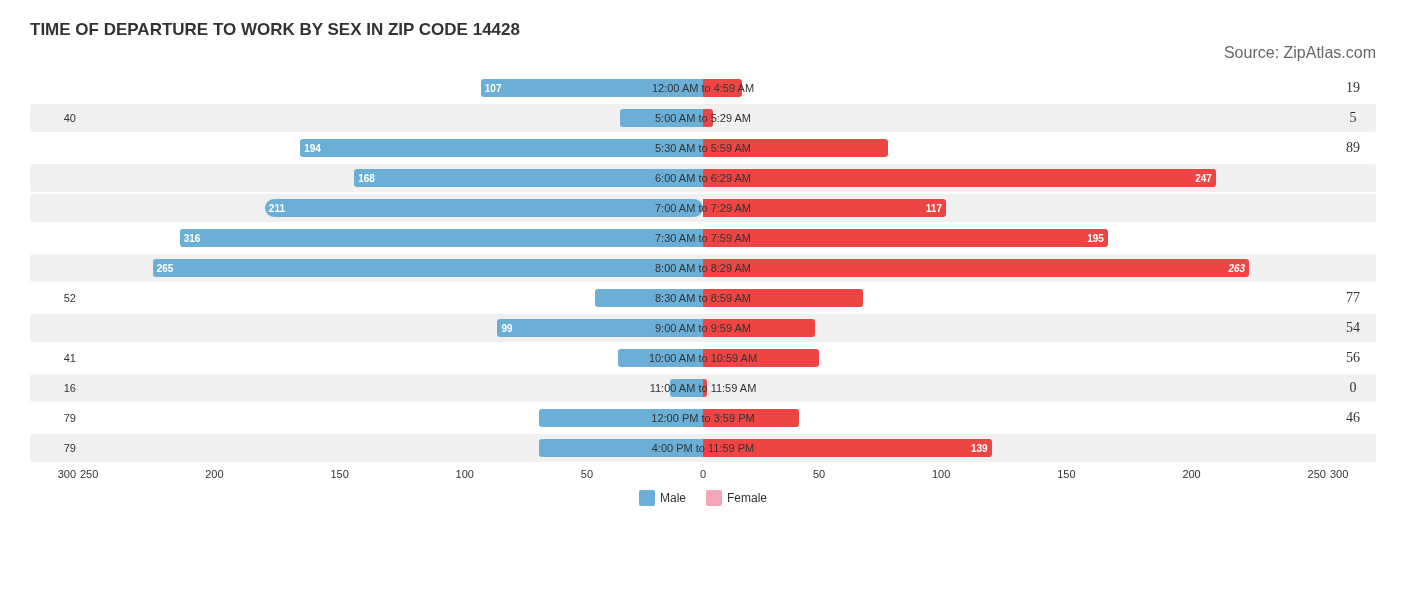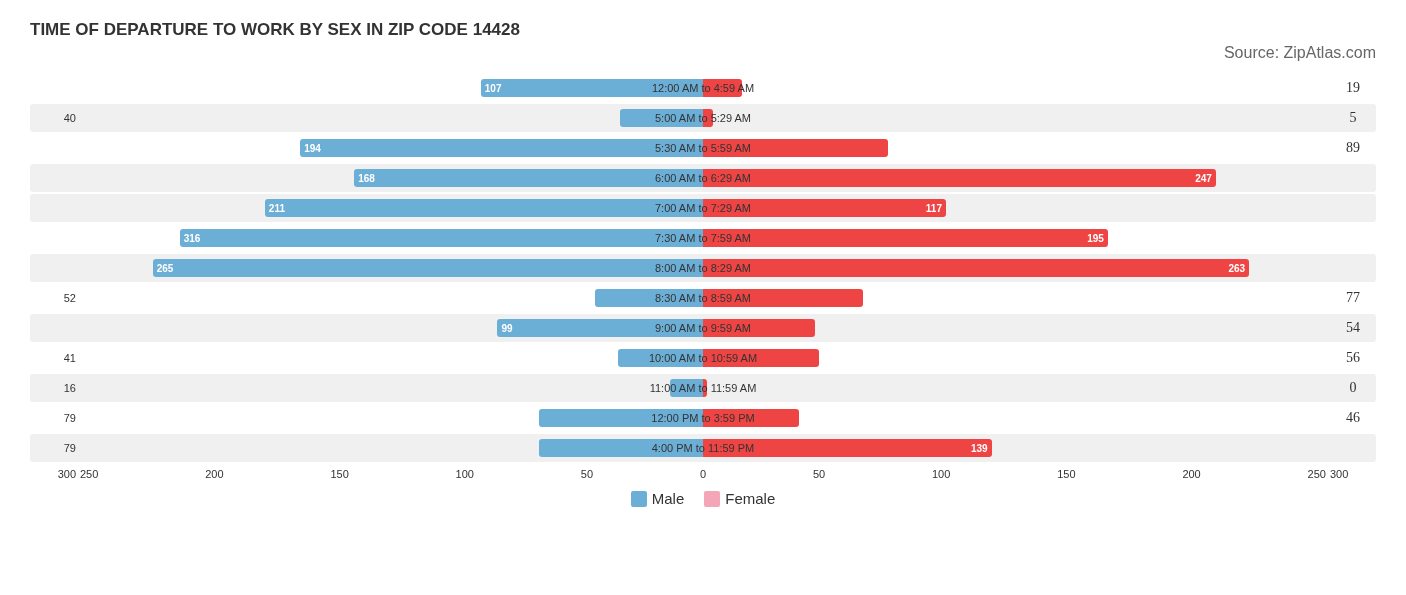--- a/index.html
+++ b/index.html
@@ -144,21 +144,21 @@
     .legend {
       display: flex;
       justify-content: center;
       margin-top: 10px;
       gap: 20px;
     }
     .legend-item {
       display: flex;
       align-items: center;
       gap: 5px;
-      font-size: 15px;
+      font-size: 12px;
       color: #333;
     }
     .legend-box {
       width: 16px;
       height: 16px;
       border-radius: 2px;
     }
   </style>
 </head>
 <body>
@@ -233,21 +233,21 @@
         </div>
       </div>
     </div>
     <div class="label-right"></div>
   </div>
     <div class="bar-row shaded">
     <div class="label-left"></div>
     <div class="bars-container">
       <div class="center-label">7:00 AM to 7:29 AM</div>
       <div class="bar-left-side" style="width: 35.16666666666667%;">
-        <div class="bar-blue" style="width:100%;">
+        <div class="bar-blue" style="width:100%;border-radius:9px;">
           <span class="bar-val">211</span>
         </div>
       </div>
       <div class="bar-right-side" style="width: 19.5%;">
         <div class="bar-pink" style="width:100%;">
           <span class="bar-val">117</span>
         </div>
       </div>
     </div>
     <div class="label-right"></div>
@@ -272,21 +272,21 @@
     <div class="bar-row shaded">
     <div class="label-left"></div>
     <div class="bars-container">
       <div class="center-label">8:00 AM to 8:29 AM</div>
       <div class="bar-left-side" style="width: 44.166666666666664%;">
         <div class="bar-blue" style="width:100%;">
           <span class="bar-val">265</span>
         </div>
       </div>
       <div class="bar-right-side" style="width: 43.833333333333336%;">
-        <div class="bar-pink" style="width:100%;">
+        <div class="bar-pink" style="width:100%;font-style:italic;">
           <span class="bar-val">263</span>
         </div>
       </div>
     </div>
     <div class="label-right"></div>
   </div>
     <div class="bar-row">
     <div class="label-left">52</div>
     <div class="bars-container">
       <div class="center-label">8:30 AM to 8:59 AM</div>

